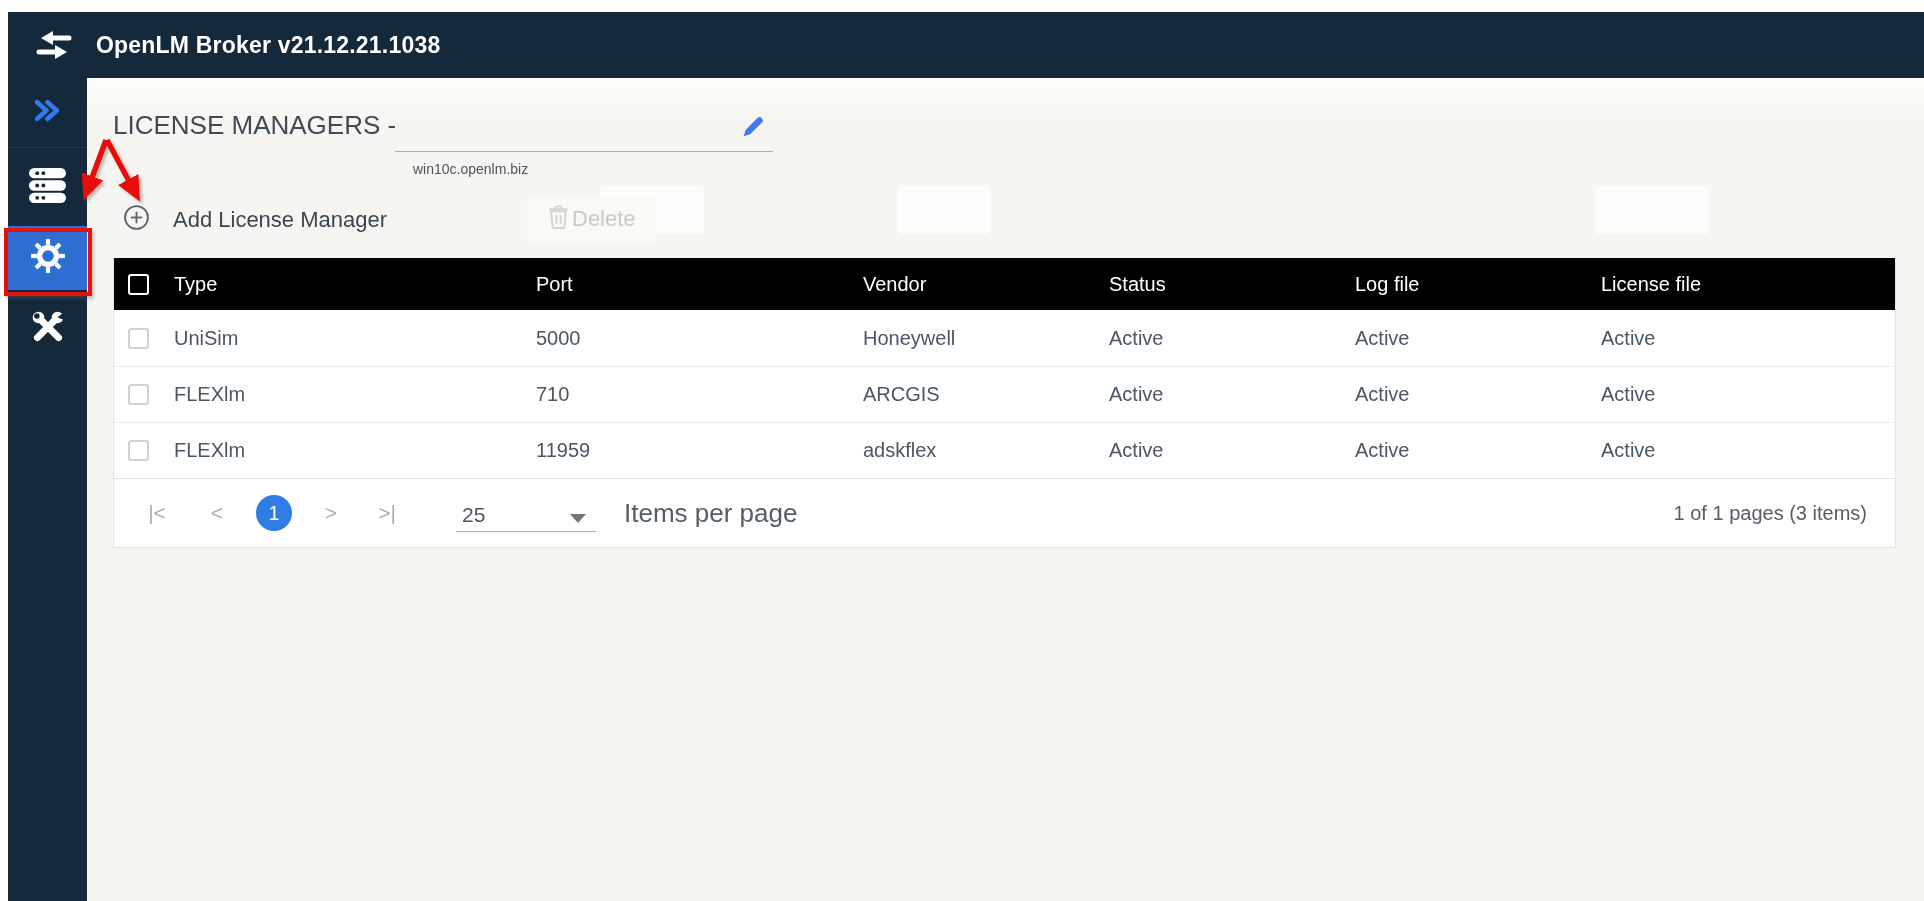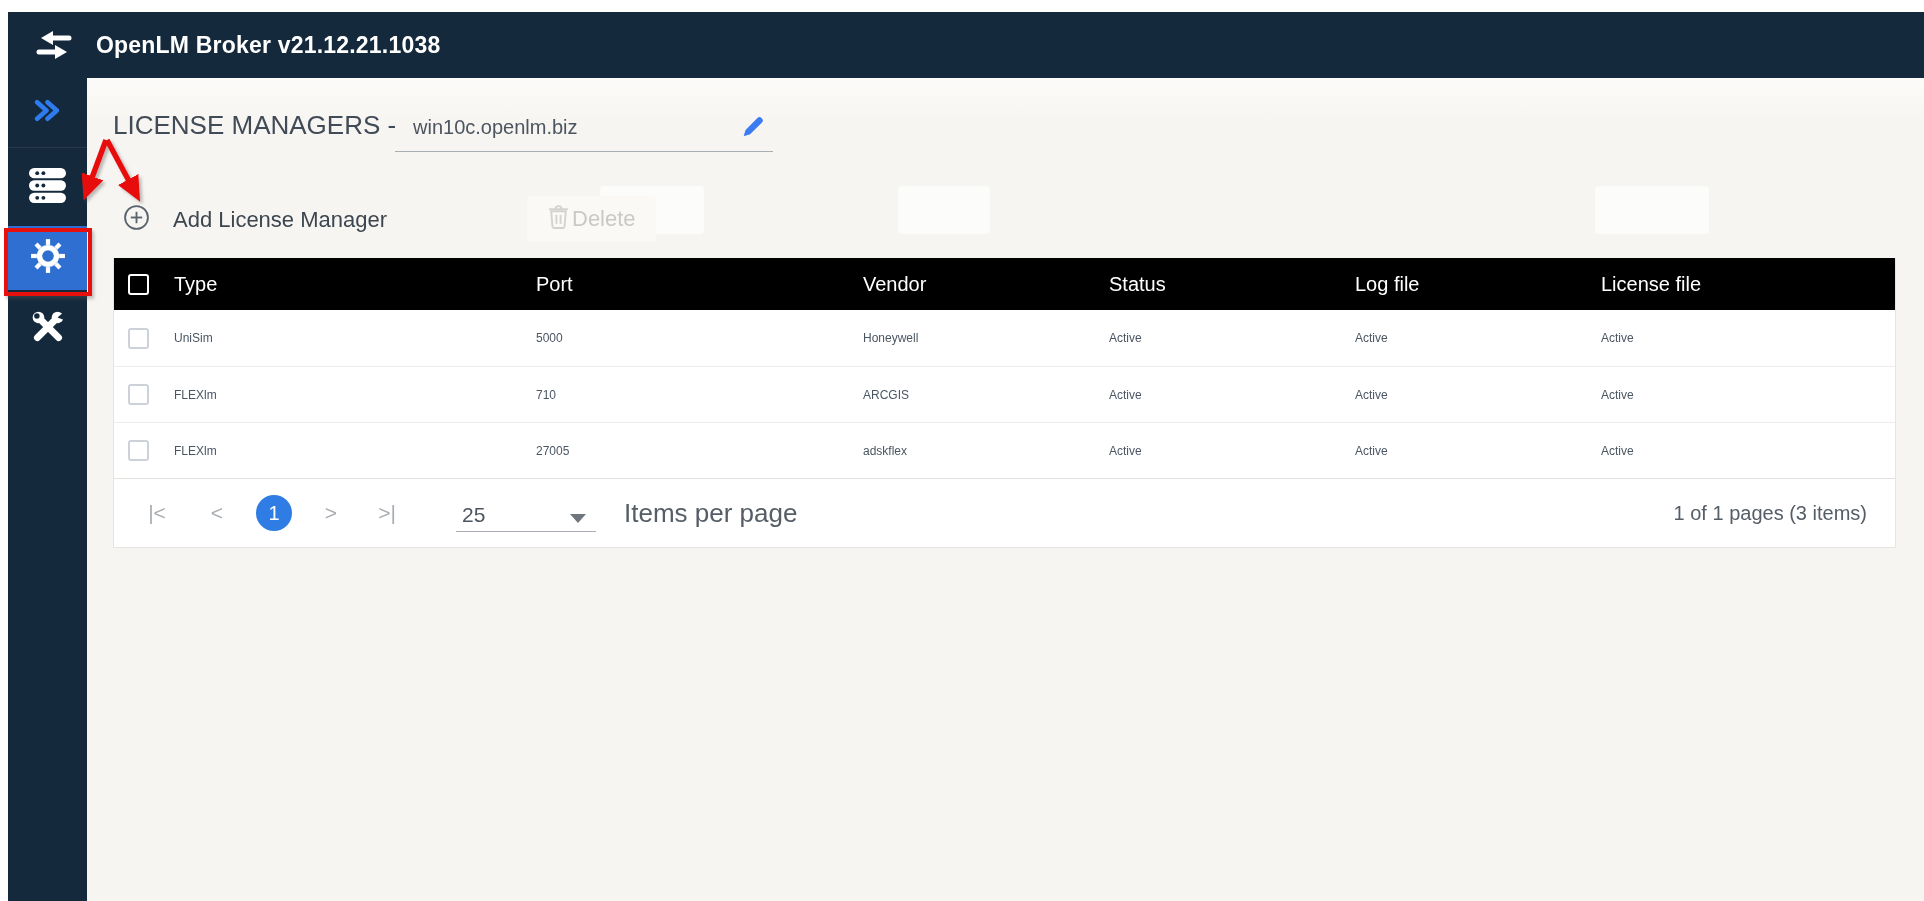--- a/index.html
+++ b/index.html
@@ -19,38 +19,38 @@
   .si-servers{height:78px;}
   .si-settings{height:64px;background:#2e6fd1;}
   .si-tools{height:78px;}
 
   
   .main{position:absolute;left:87px;top:78px;width:1837px;height:823px;
         background:linear-gradient(#fcfbf9 0,#f7f5f1 46px);}
   .page-title{position:absolute;left:26px;top:32px;font-size:26px;color:#404b57;}
   .host-wrap{position:absolute;left:308px;top:34px;width:378px;height:40px;
              border-bottom:1.5px solid #a9aeb4;}
-  .host-input{padding:4px 0 0 18px;font-size:20px;color:#4c5560;}
+  .host-input{padding:4px 0 0 18px;font-size:14px;color:#4c5560;margin-top:45px;}
   .edit-btn{position:absolute;left:652px;top:36px;width:30px;height:30px;cursor:pointer;}
 
   .ghost{position:absolute;top:108px;height:48px;border-radius:4px;background:rgba(255,255,255,.65);}
   .ghost1{left:513px;width:104px;} .ghost2{left:811px;width:92px;} .ghost3{left:1508px;width:114px;}
 
   .add-btn{position:absolute;left:36px;top:122px;height:40px;display:flex;align-items:center;gap:23px;
            font-size:22px;color:#3c4650;cursor:pointer;}
   .del-btn{position:absolute;left:440px;top:118px;height:46px;display:flex;align-items:center;gap:2px;
            font-size:22px;color:#c9c9c7;background:#faf9f6;border-radius:4px;padding:0 20px;}
 
   
   .card{position:absolute;left:26px;top:180px;width:1783px;height:290px;background:#ffffff;
         border:1px solid #e7e5e1;border-top:none;}
   .t-grid{display:grid;grid-template-columns:46px 362px 327px 246px 246px 246px 1fr;
           align-items:center;padding-left:14px;}
   .t-head{height:52px;background:#000000;color:#ffffff;font-size:20px;}
-  .t-row{height:56px;font-size:12px;color:#4b5663;background:#ffffff;}
+  .t-row{height:56px;font-size:20px;color:#4b5663;background:#ffffff;}
   .t-row + .t-row{border-top:1px solid #eeedeb;}
   .cb{width:21px;height:21px;border-radius:3px;cursor:pointer;}
   .cb-head{border:2px solid #ffffff;background:transparent;}
   .cb-row{border:2px solid #ccd2d8;background:#ffffff;}
 
   
   .pager{height:69px;border-top:1px solid #e3e1de;display:flex;align-items:center;
          padding:0 28px 0 30px;background:#ffffff;}
   .pg-nav{font-size:21px;color:#a8adb2;width:26px;text-align:center;cursor:pointer;user-select:none;}
   .pg-first{margin-right:34px;} .pg-prev{margin-right:26px;}
@@ -220,21 +220,21 @@
           <span>710</span>
           <span>ARCGIS</span>
           <span>Active</span>
           <span>Active</span>
           <span>Active</span>
         </div>
 
         <div class="t-grid t-row">
           <span class="cb cb-row"></span>
           <span>FLEXlm</span>
-          <span>27005</span>
+          <span>11959</span>
           <span>adskflex</span>
           <span>Active</span>
           <span>Active</span>
           <span>Active</span>
         </div>
       </div>
 
       <div class="pager">
         <span class="pg-nav pg-first">|&lt;</span>
         <span class="pg-nav pg-prev">&lt;</span>

